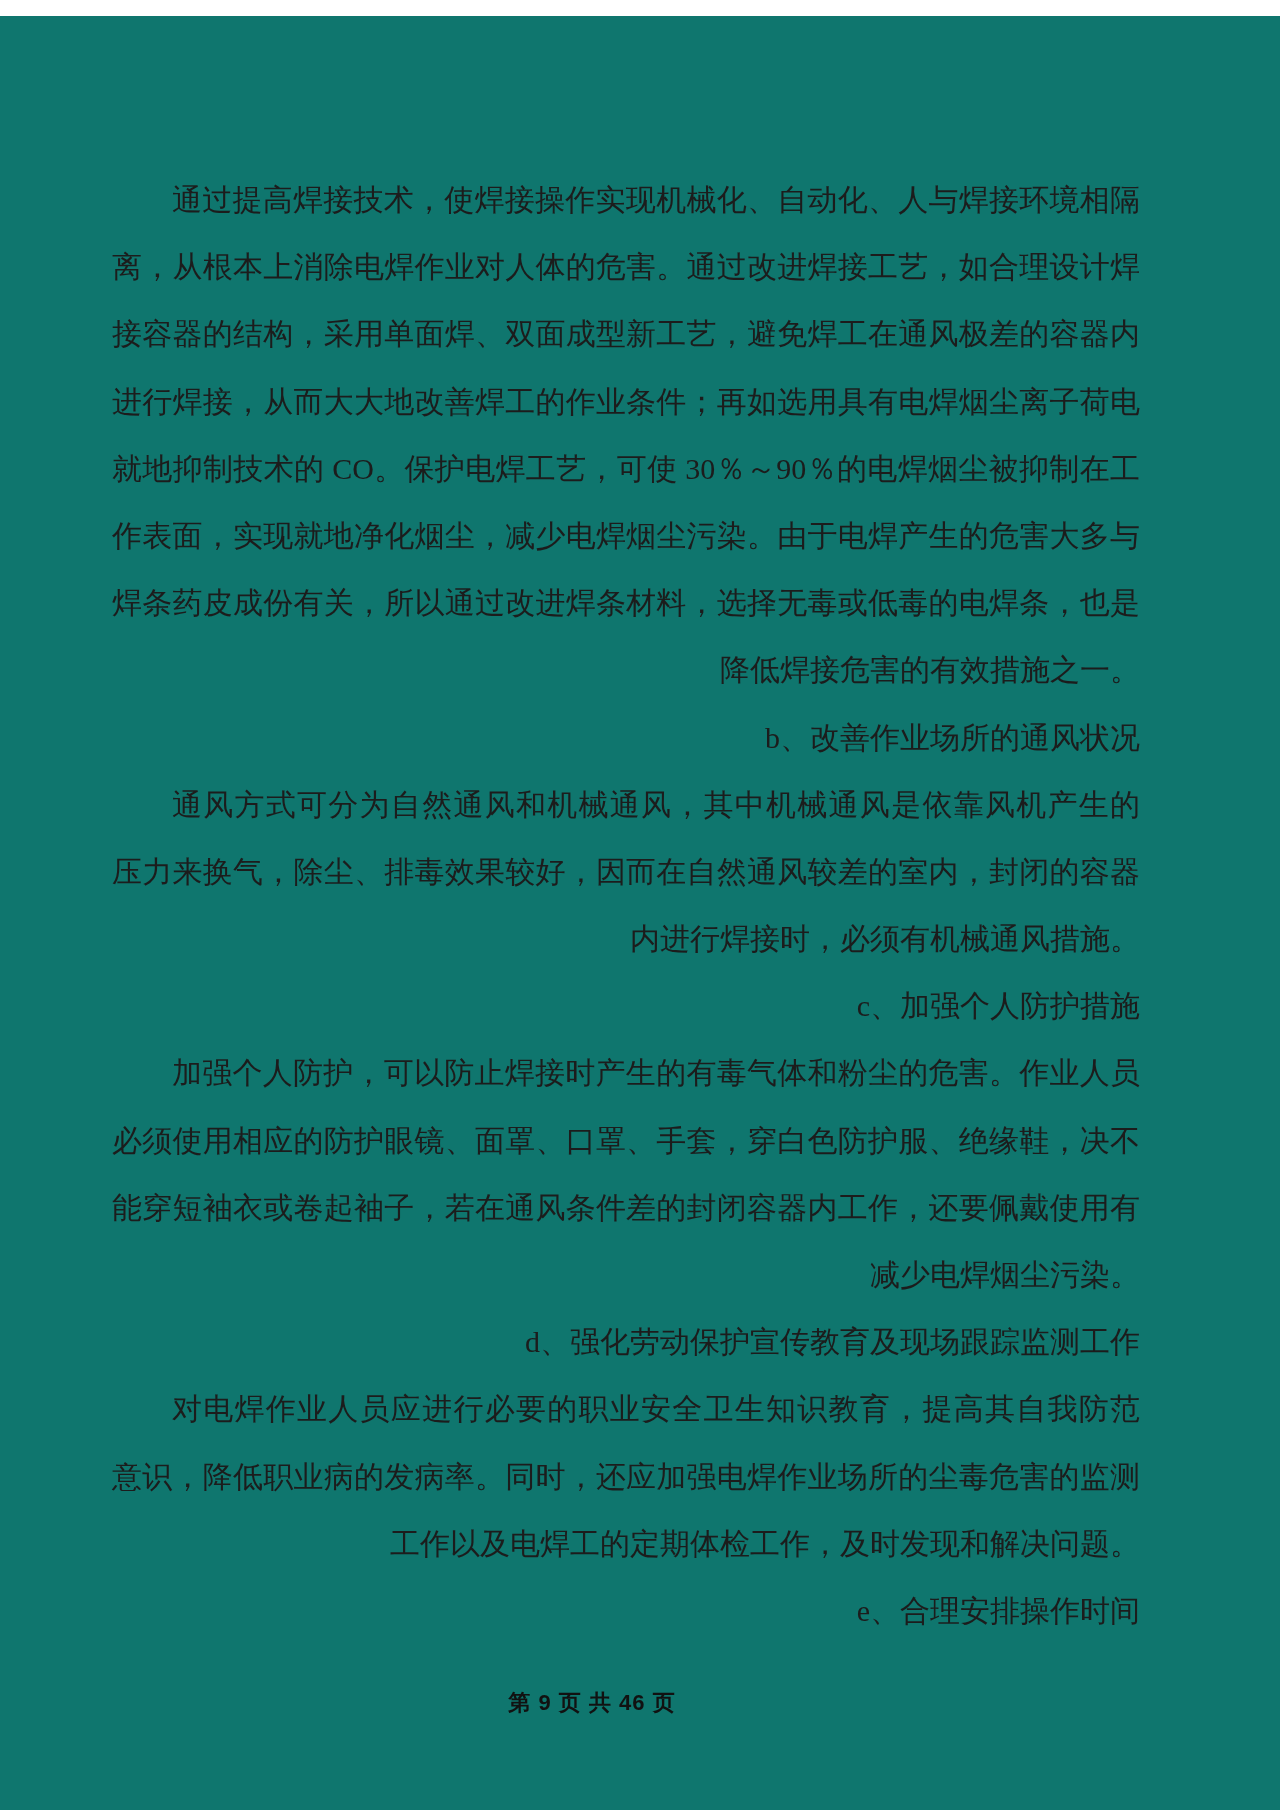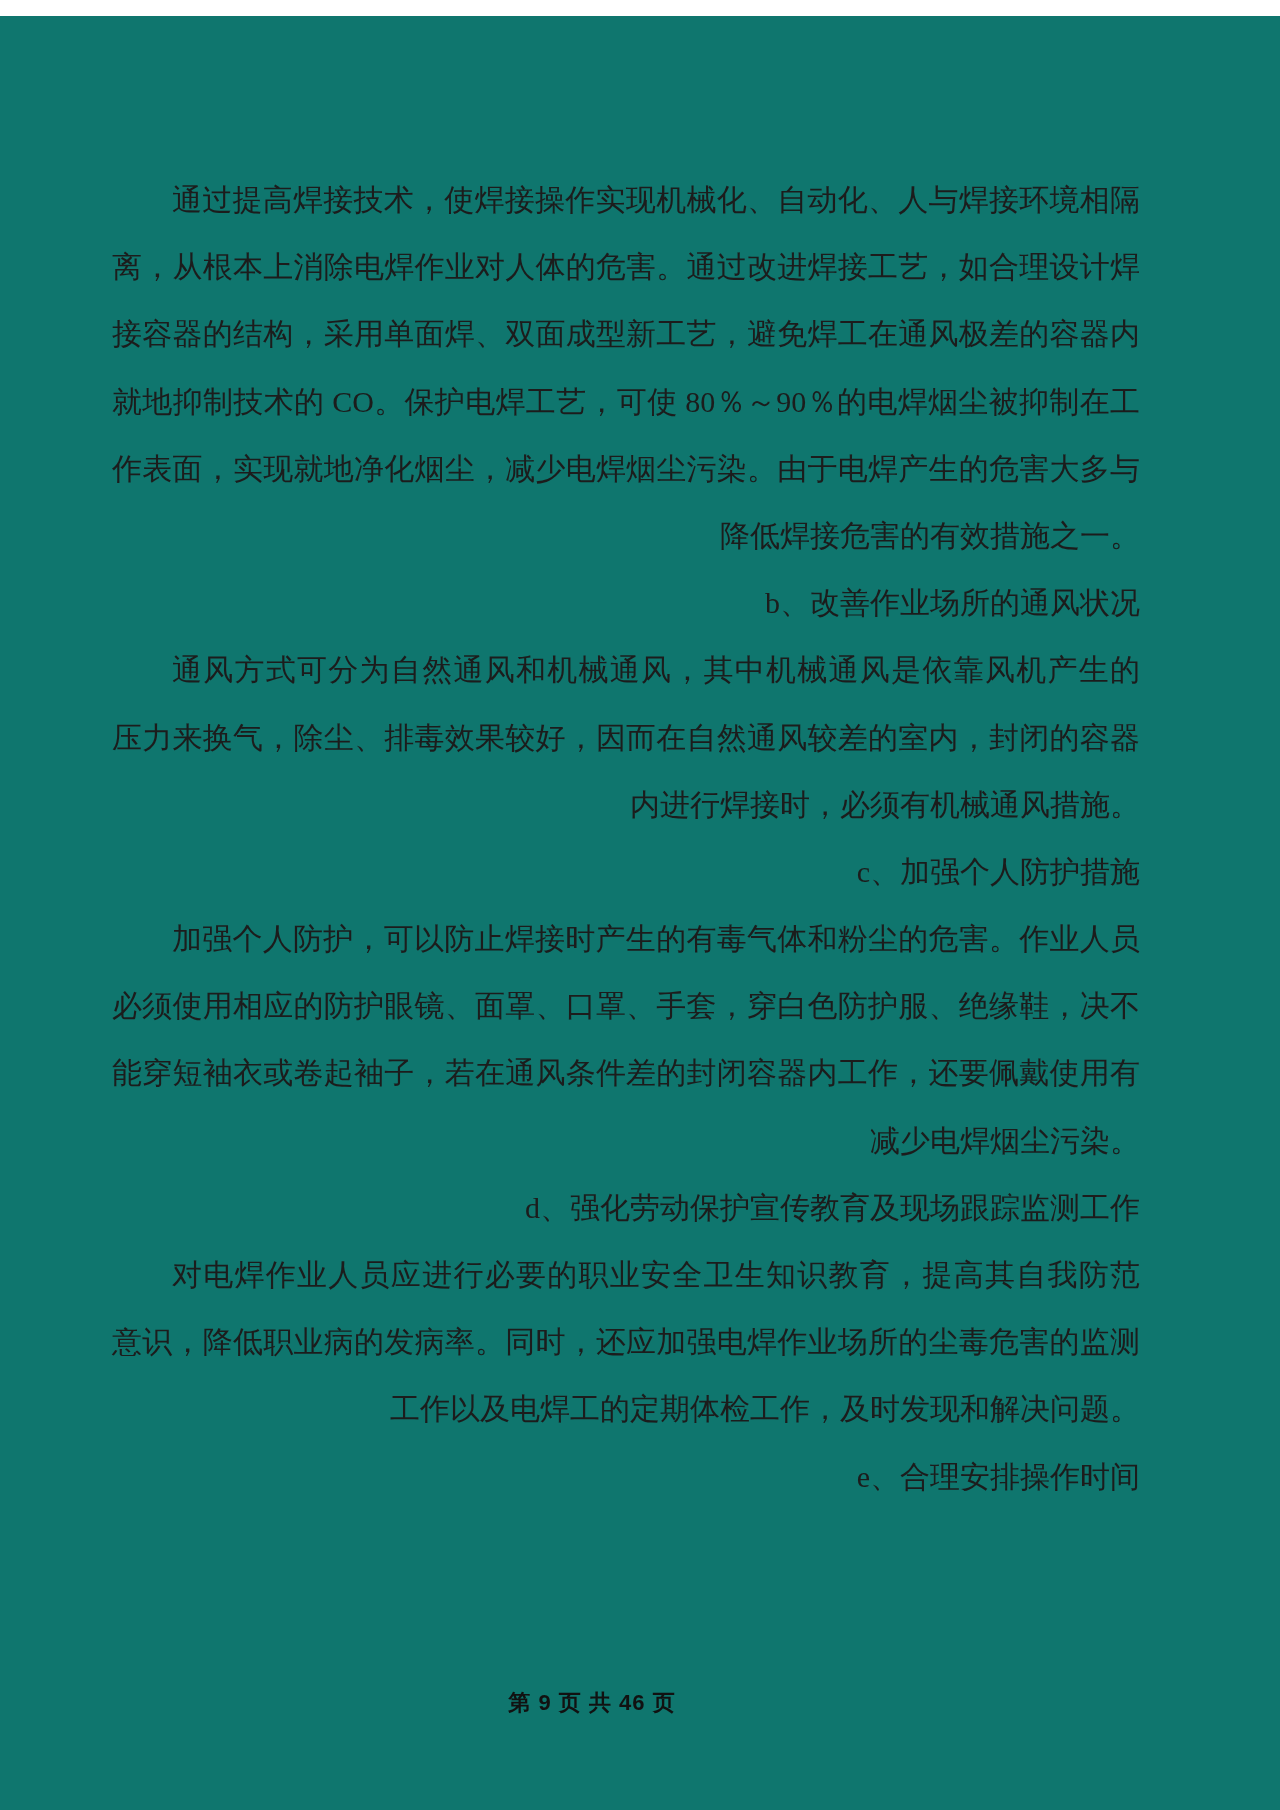--- a/index.html
+++ b/index.html
@@ -52,22 +52,24 @@
   }
 </style>
 </head>
 <body>
 
 <div class="page">
   <div class="content">
     <div class="ln full indent">通过提高焊接技术，使焊接操作实现机械化、自动化、人与焊接环境相隔</div>
     <div class="ln full">离，从根本上消除电焊作业对人体的危害。通过改进焊接工艺，如合理设计焊</div>
     <div class="ln full">接容器的结构，采用单面焊、双面成型新工艺，避免焊工在通风极差的容器内</div>
-    <div class="ln full">就地抑制技术的 CO。保护电焊工艺，可使 80％～90％的电焊烟尘被抑制在工</div>
+    <div class="ln full">进行焊接，从而大大地改善焊工的作业条件；再如选用具有电焊烟尘离子荷电</div>
+    <div class="ln full">就地抑制技术的 CO。保护电焊工艺，可使 30％～90％的电焊烟尘被抑制在工</div>
     <div class="ln full">作表面，实现就地净化烟尘，减少电焊烟尘污染。由于电焊产生的危害大多与</div>
+    <div class="ln full">焊条药皮成份有关，所以通过改进焊条材料，选择无毒或低毒的电焊条，也是</div>
     <div class="ln">降低焊接危害的有效措施之一。</div>
     <div class="ln indent">b、改善作业场所的通风状况</div>
     <div class="ln full indent">通风方式可分为自然通风和机械通风，其中机械通风是依靠风机产生的</div>
     <div class="ln full">压力来换气，除尘、排毒效果较好，因而在自然通风较差的室内，封闭的容器</div>
     <div class="ln">内进行焊接时，必须有机械通风措施。</div>
     <div class="ln indent">c、加强个人防护措施</div>
     <div class="ln full indent">加强个人防护，可以防止焊接时产生的有毒气体和粉尘的危害。作业人员</div>
     <div class="ln full">必须使用相应的防护眼镜、面罩、口罩、手套，穿白色防护服、绝缘鞋，决不</div>
     <div class="ln full">能穿短袖衣或卷起袖子，若在通风条件差的封闭容器内工作，还要佩戴使用有</div>
     <div class="ln">减少电焊烟尘污染。</div>

